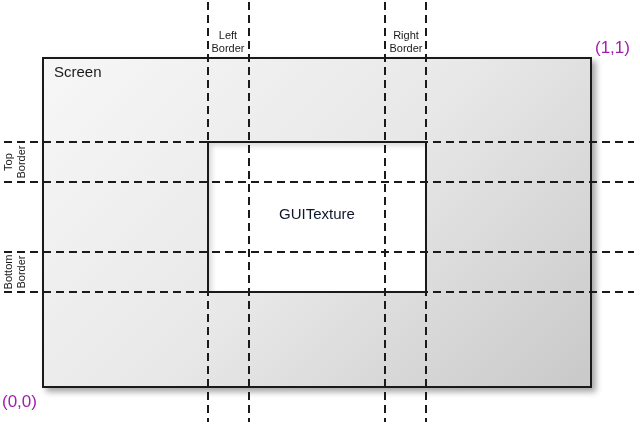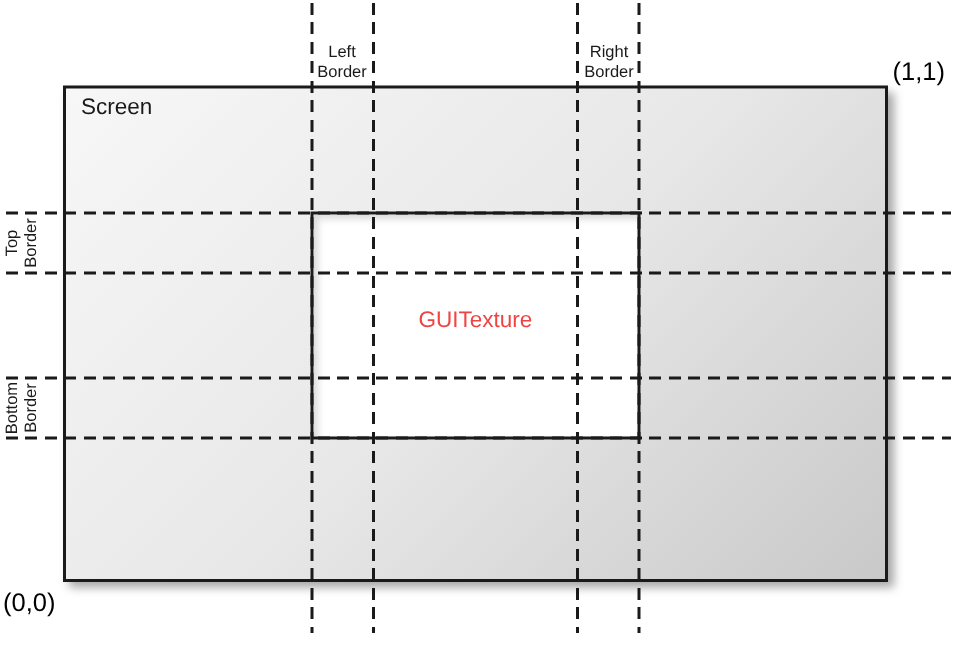--- a/index.html
+++ b/index.html
@@ -45,21 +45,21 @@
     background: #ffffff;
     box-shadow: inset 3px 3px 5px rgba(0,0,0,0.15);
     display: flex;
     align-items: center;
     justify-content: center;
     z-index: 2;
   }
   .texture-label {
     font-size: 15px;
     margin-top: -8px;
-    color: #ef4444;
+    color: #0f172a;
   }
 
   
   .dash-h {
     position: absolute;
     left: 4px;
     width: 630px;
     height: 2px;
     background: repeating-linear-gradient(90deg, #1a1a1a 0, #1a1a1a 8px, transparent 8px, transparent 13px);
     z-index: 3;
@@ -114,21 +114,21 @@
     color: #1a1a1a;
     z-index: 4;
   }
   .v-label.top    { left: -25px; top: 148px; }
   .v-label.bottom { left: -25px; top: 258px; }
 
   
   .corner-label {
     position: absolute;
     font-size: 17px;
-    color: #000000;
+    color: #a21caf;
     z-index: 4;
   }
   .corner-label.tr { left: 595px; top: 38px; }
   .corner-label.bl { left: 2px;   top: 392px; }
 </style>
 </head>
 <body>
 
 <div class="canvas">
 

